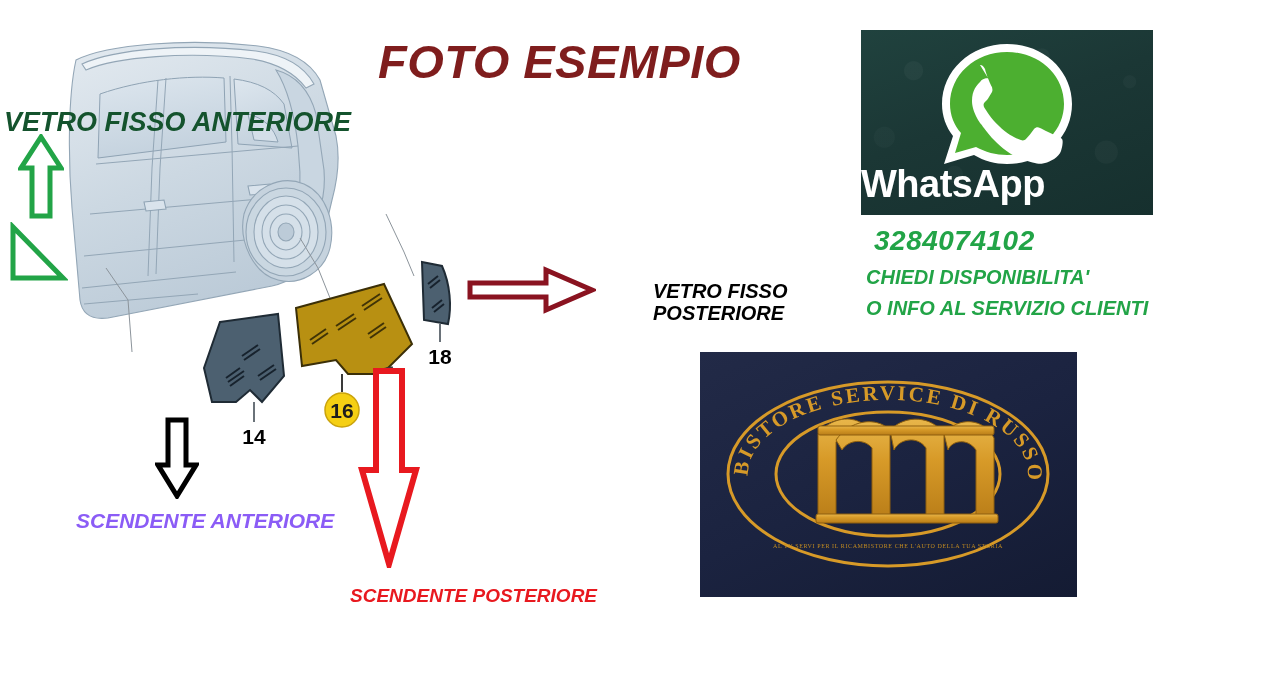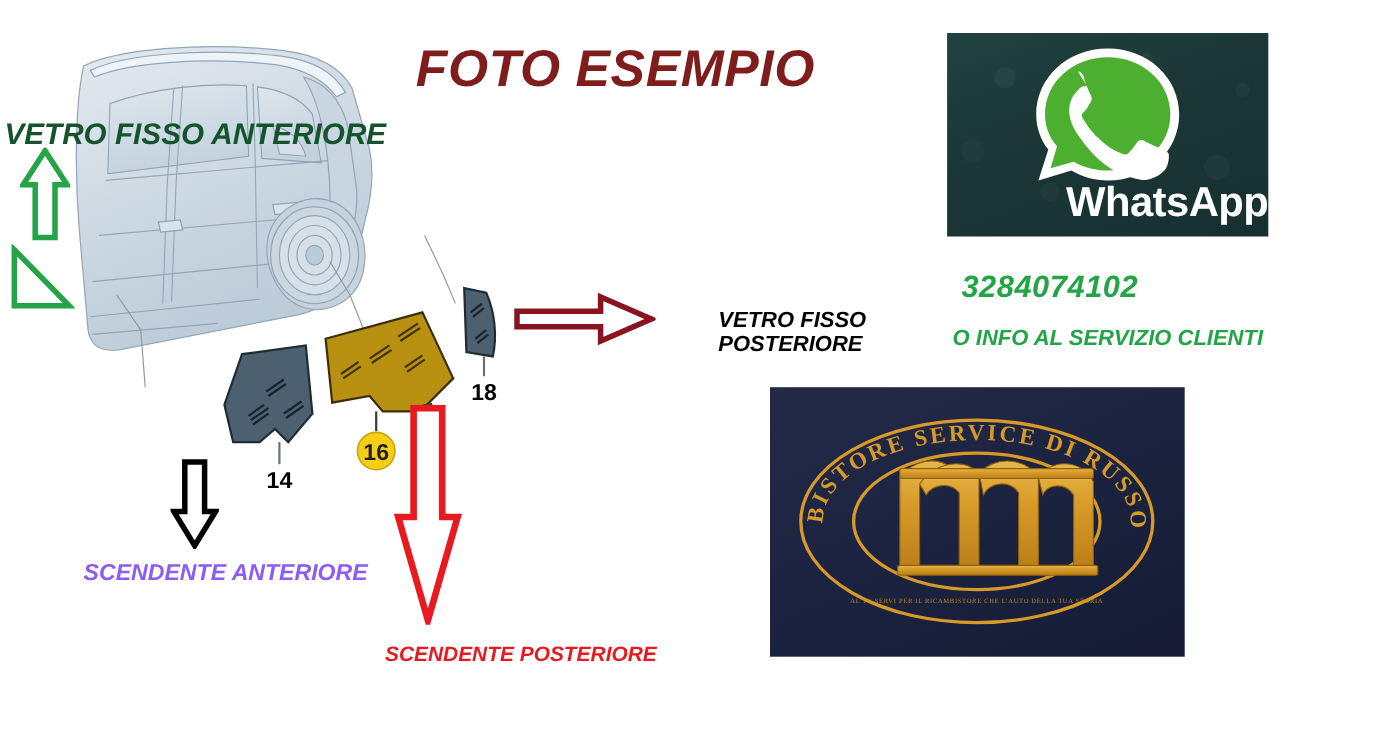--- a/index.html
+++ b/index.html
@@ -82,40 +82,40 @@
       radial-gradient(circle at 62% 14%, rgba(255,255,255,.03) 0 7px, transparent 8px),
       radial-gradient(circle at 32% 78%, rgba(255,255,255,.028) 0 8px, transparent 9px),
       radial-gradient(circle at 92% 28%, rgba(255,255,255,.028) 0 6px, transparent 7px),
       radial-gradient(circle at 8%  58%, rgba(255,255,255,.025) 0 10px, transparent 11px),
       linear-gradient(160deg, #20423e 0%, #1b3735 45%, #16302e 100%);
     overflow: hidden;
   }
   #whatsapp-wordmark {
     position: absolute;
     left: 0; right: 0; bottom: 9px;
-    text-align: right;
+    text-align: left;
     color: #ffffff;
     font-size: 38px;
     font-weight: bold;
     letter-spacing: -0.5px;
   }
   #whatsapp-logo-icon {
     position: absolute;
     left: 50%; top: 8px;
     transform: translateX(-50%);
   }
 
   
   .contact-line {
     font-weight: bold;
     font-style: italic;
     color: #22a447;
     white-space: nowrap;
   }
-  #contact-phone { left: 874px; top: 225px; font-size: 28px; letter-spacing: 0.5px; margin-top: 20px; }
+  #contact-phone { left: 874px; top: 225px; font-size: 28px; letter-spacing: 0.5px; }
   #contact-availability { left: 866px; top: 266px; font-size: 20px; }
   #contact-service { left: 866px; top: 297px; font-size: 20px; }
 
   
   #brand-logo {
     left: 700px; top: 352px;
     width: 377px; height: 245px;
     background: linear-gradient(155deg, #222a47 0%, #1b2340 50%, #141b33 100%);
     overflow: hidden;
   }
@@ -284,20 +284,21 @@
                c2,-6 2,-11 1,-12 c-1,-1 -2,-2 -5,-3 c-3,-1 -15,-7 -17,-8
                c-2,-1 -4,-1 -6,1 c-2,3 -6,8 -8,10 c-1,1 -3,2 -5,1
                c-3,-1 -12,-4 -22,-14 c-8,-7 -13,-16 -15,-19 c-1,-3 0,-4 1,-5
                c1,-1 3,-3 4,-5 c1,-2 2,-3 3,-5 c1,-2 0,-4 0,-5
                c-1,-1 -6,-13 -7,-18 c-2,-4 -4,-4 -5,-4 Z" fill="#ffffff"></path>
     </svg>
     <div id="whatsapp-wordmark">WhatsApp</div>
   </div>
 
   <div id="contact-phone" class="abs contact-line">3284074102</div>
+  <div id="contact-availability" class="abs contact-line">CHIEDI DISPONIBILITA'</div>
   <div id="contact-service" class="abs contact-line">O INFO AL SERVIZIO CLIENTI</div>
 
   <div id="brand-logo" class="abs">
     <svg id="brand-logo-inner" viewBox="0 0 377 245">
       <defs>
         <path id="ringPathOuter" d="M 188,38 A 152,82 0 0 1 188,202 A 152,82 0 0 1 188,38 Z"></path>
         <path id="ringTextPath" d="M 48,122 A 140,74 0 0 1 328,122"></path>
         <path id="ringTextPathBottom" d="M 330,122 A 142,76 0 0 1 47,122"></path>
         <linearGradient id="goldGrad" x1="0" y1="0" x2="0" y2="1">
           <stop offset="0%" stop-color="#e8b64a"></stop>

